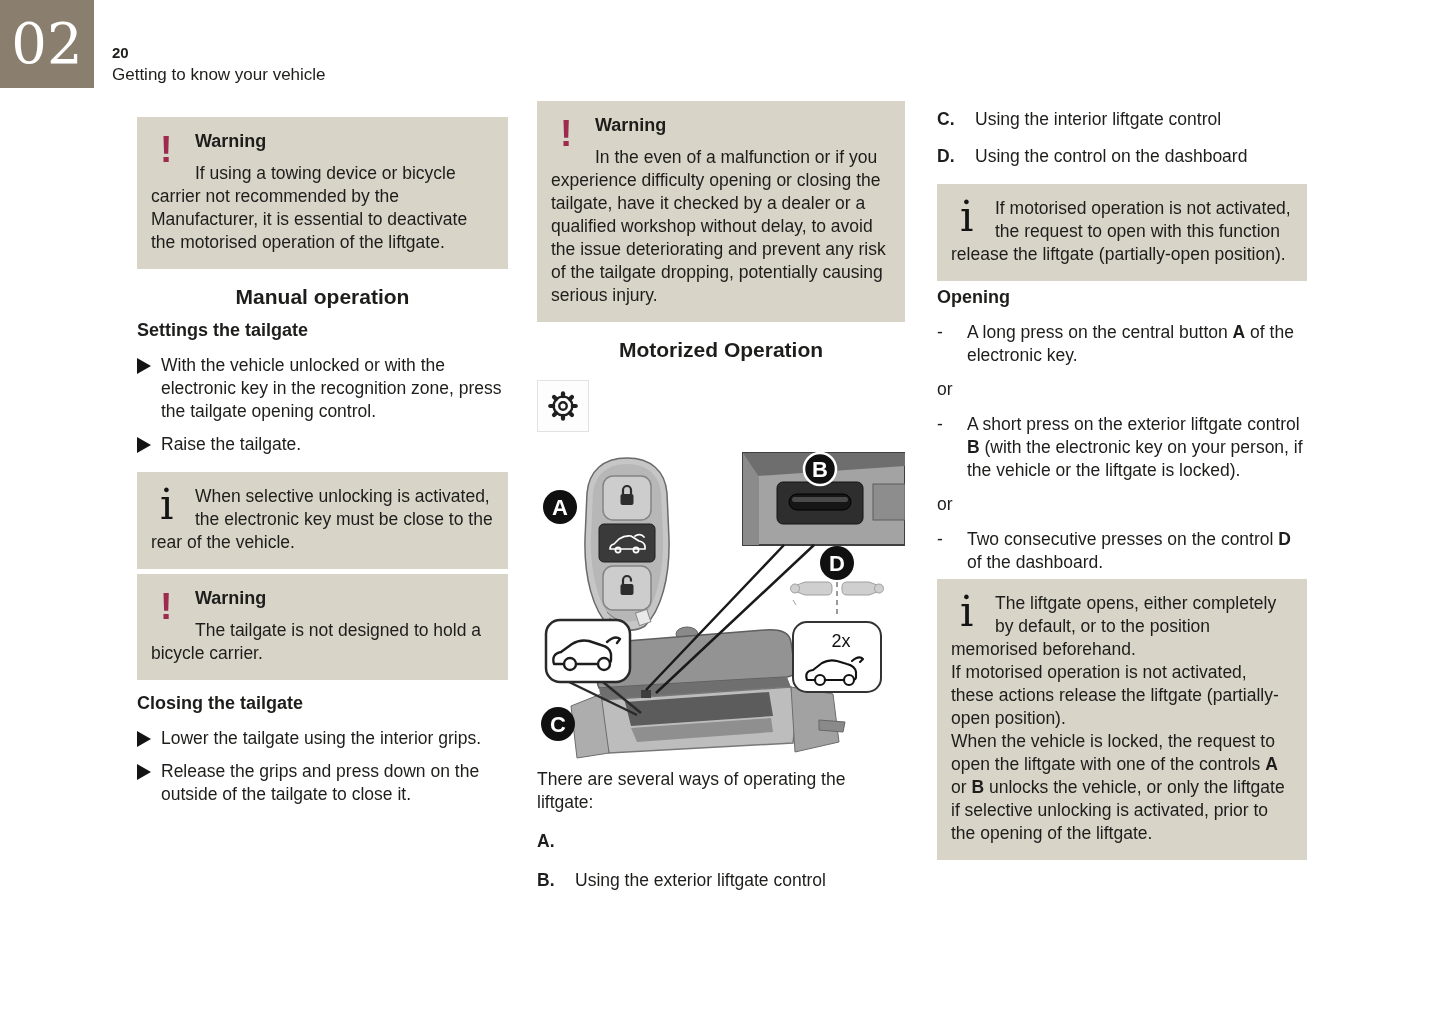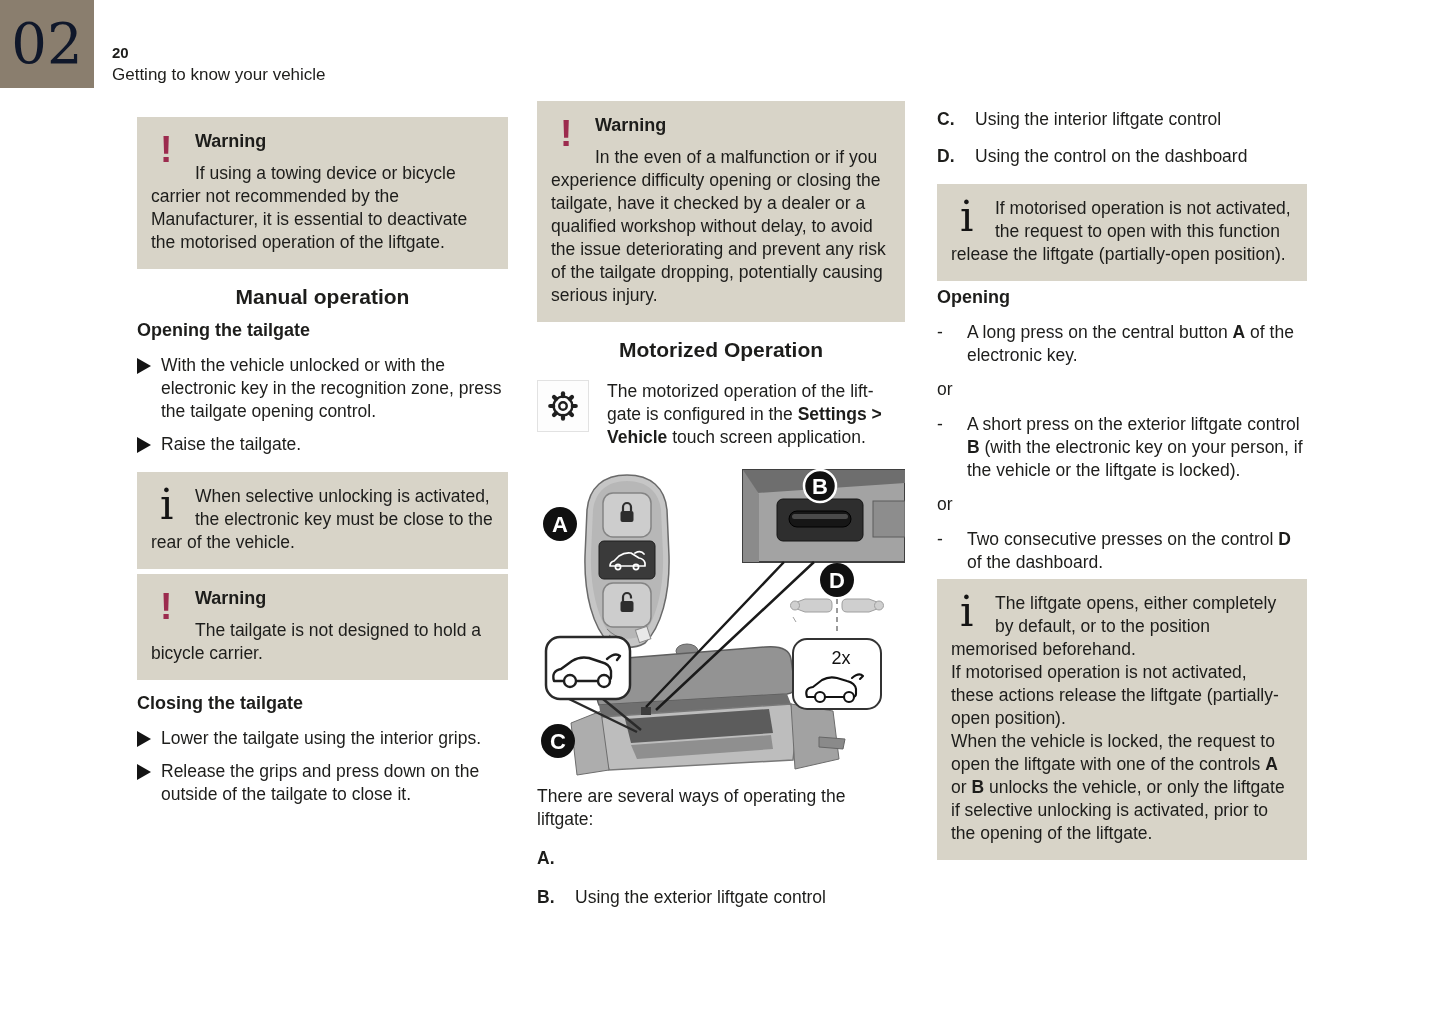--- a/index.html
+++ b/index.html
@@ -3,21 +3,21 @@
 <meta charset="utf-8">
 <style>
   html,body { margin:0; padding:0; background:#ffffff; }
   .page {
     position:relative; width:1445px; height:1018px; background:#fff;
     font-family:"Liberation Sans", sans-serif; color:#1d1d1b; overflow:hidden;
   }
   
   .chapter-badge {
     position:absolute; left:0; top:0; width:94px; height:88px;
-    background:#8a7e6e; color:#0f172a; display:flex; align-items:center; justify-content:center;
+    background:#8a7e6e; color:#ffffff; display:flex; align-items:center; justify-content:center;
     font-family:"DejaVu Serif", serif; font-size:56px; line-height:1;
   }
   .page-number { position:absolute; left:112px; top:44px; font-size:15px; font-weight:bold; }
   .section-title { position:absolute; left:112px; top:65px; font-size:17px; }
 
   
   .col { position:absolute; top:101px; font-size:17.5px; line-height:23px; }
   .col1 { left:137px; width:371px; }
   .col2 { left:537px; width:368px; }
   .col3 { left:937px; width:370px; top:108px; }
@@ -87,21 +87,21 @@
   <div class="col col1">
 
 
     <div class="box mt16">
       <span class="excl-icon">!</span>
       <div class="box-title">Warning</div>
       <div class="box-body">If using a towing device or bicycle carrier not recommended by the Manufacturer, it is essential to deactivate the motorised operation of the liftgate.</div>
     </div>
 
     <div class="heading">Manual operation</div>
-    <div class="subheading">Opening the tailgate</div>
+    <div class="subheading">Settings the tailgate</div>
 
     <div class="bullet mt12">
       <span class="tri"></span>
       <span class="bullet-text">With the vehicle unlocked or with the electronic key in the recognition zone, press the tailgate opening control.</span>
     </div>
     <div class="bullet">
       <span class="tri"></span>
       <span class="bullet-text">Raise the tailgate.</span>
     </div>
 
@@ -150,23 +150,20 @@
               <line x1="33.2" y1="33.2" x2="36" y2="36"></line>
             <line x1="24" y1="37" x2="24" y2="41"></line>
               <line x1="14.8" y1="33.2" x2="12" y2="36"></line>
             <line x1="11" y1="24" x2="7" y2="24"></line>
               <line x1="14.8" y1="14.8" x2="12" y2="12"></line>
             <line x1="24" y1="11" x2="24" y2="7"></line>
               <line x1="33.2" y1="14.8" x2="36" y2="12"></line>
           </g>
         </svg>
       </div>
-      <div class="gear-note">
-        <span>The motorized operation of the lift-gate is configured in the </span><span class="b">Settings &gt; Vehicle</span><span> touch screen application.</span>
-      </div>
     </div>
 
     <svg class="figure" width="368" height="315" viewBox="0 0 368 315">
 
       <g>
         <ellipse cx="150" cy="190" rx="11" ry="7" fill="#8a8a8a" stroke="#636363"></ellipse>
         <path d="M64,199 L228,186 q24,-2 26,12 l4,28 q0,6 -8,7 L62,244 q-6,-14 2,-45 z" fill="#939393" stroke="#5e5e5e" stroke-width="1.5"></path>
         <path d="M62,244 L250,233 l4,10 L64,256 z" fill="#6f6f6f"></path>
         <path d="M64,256 L254,243 l6,22 -4,34 L72,309 q-9,-30 -8,-53 z" fill="#bdbdbd" stroke="#787878" stroke-width="1.5"></path>
         <path d="M88,258 L232,248 l4,24 L94,282 z" fill="#5c5c5c"></path>

